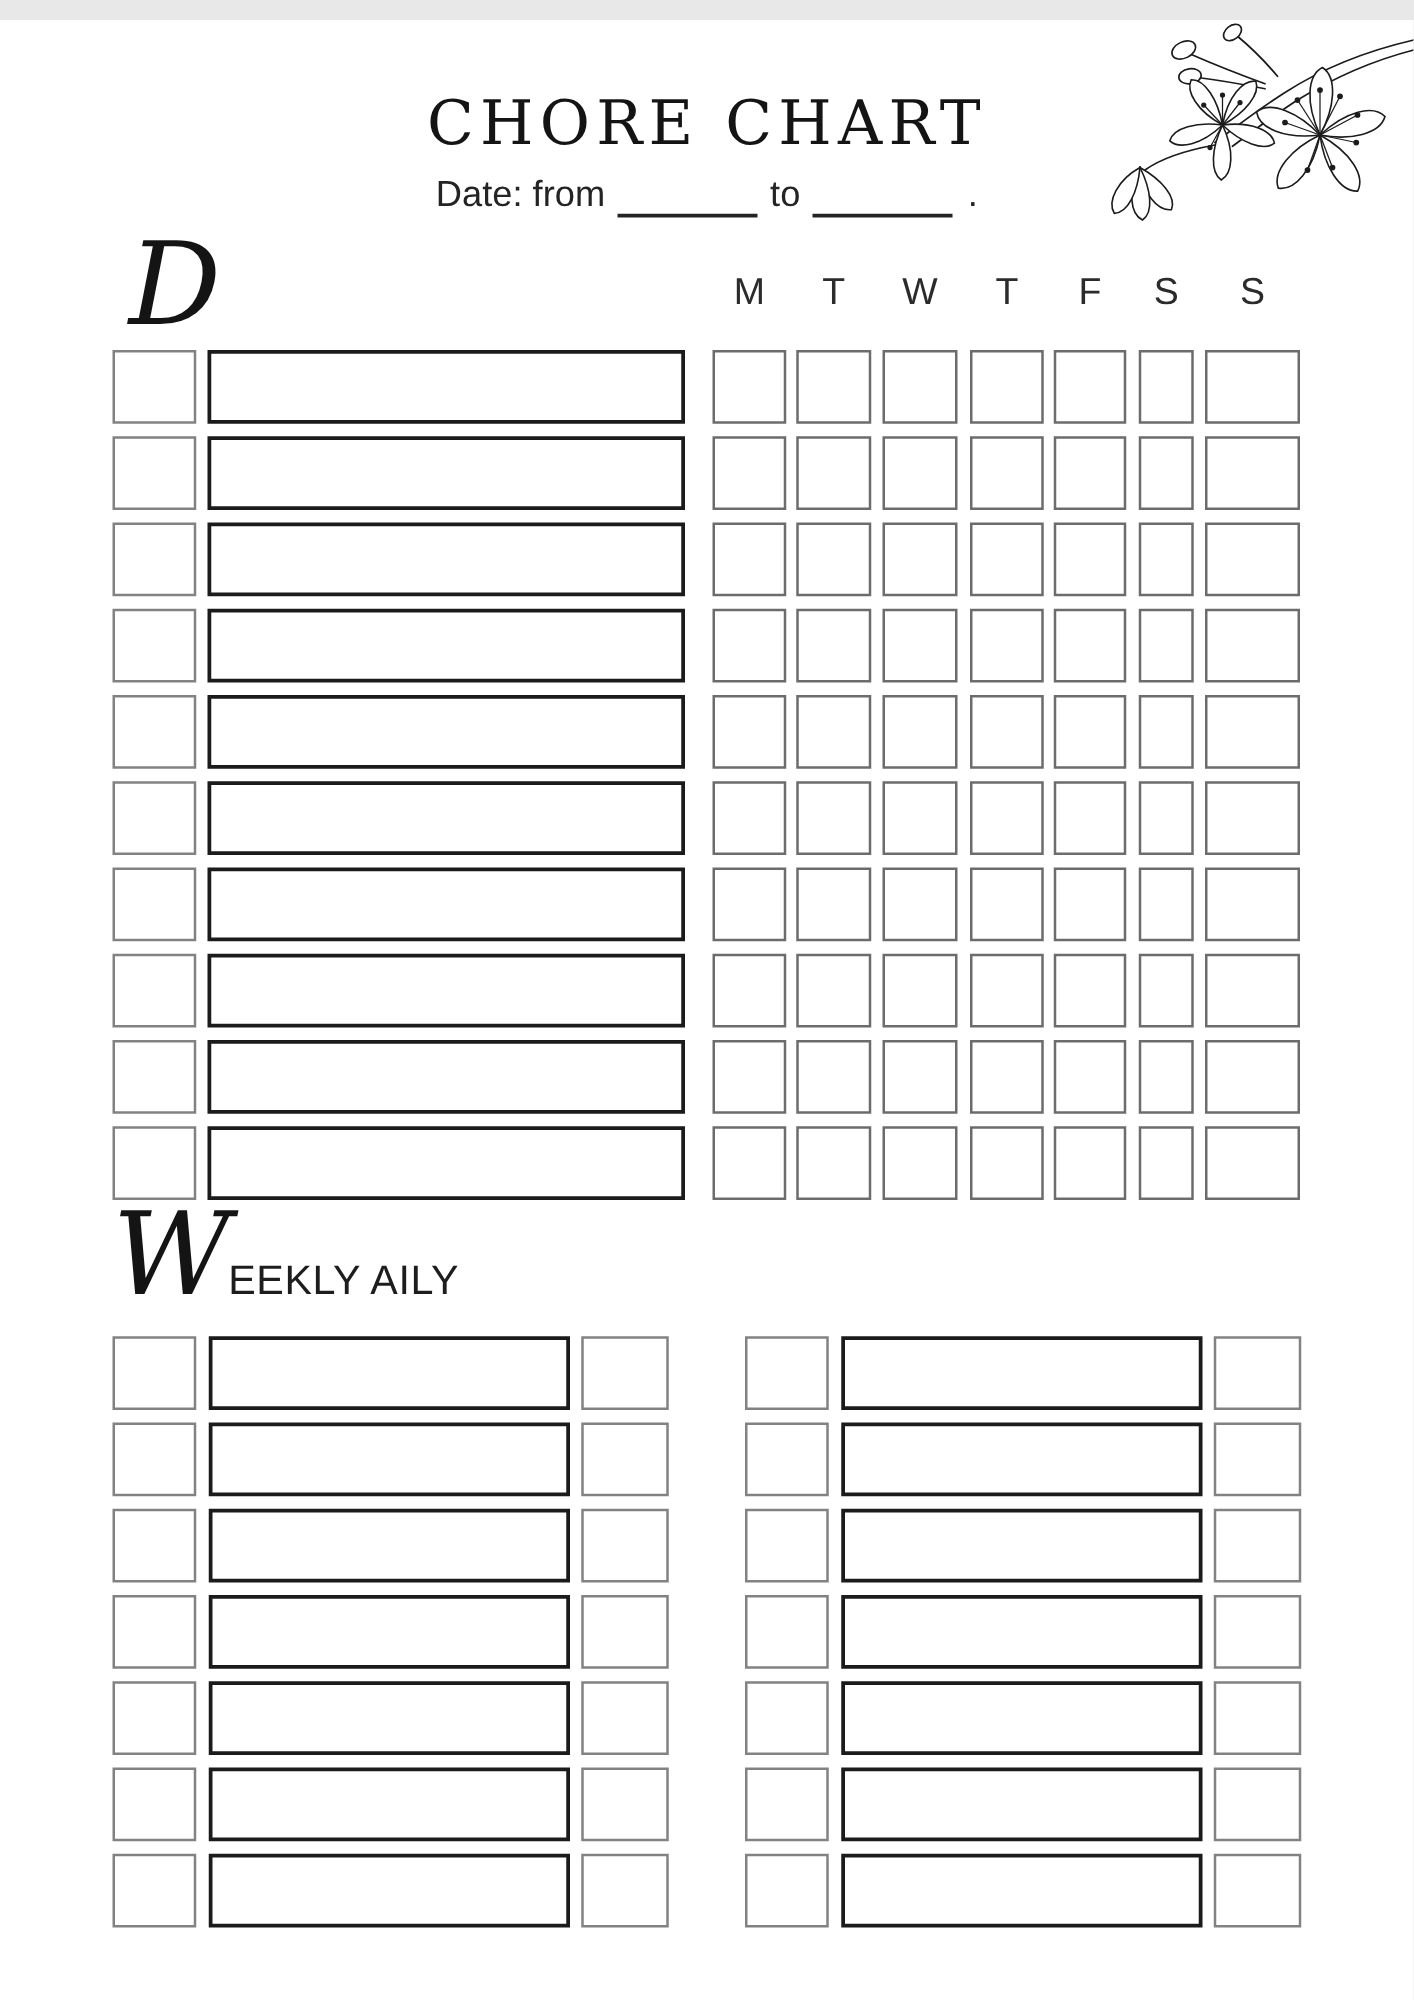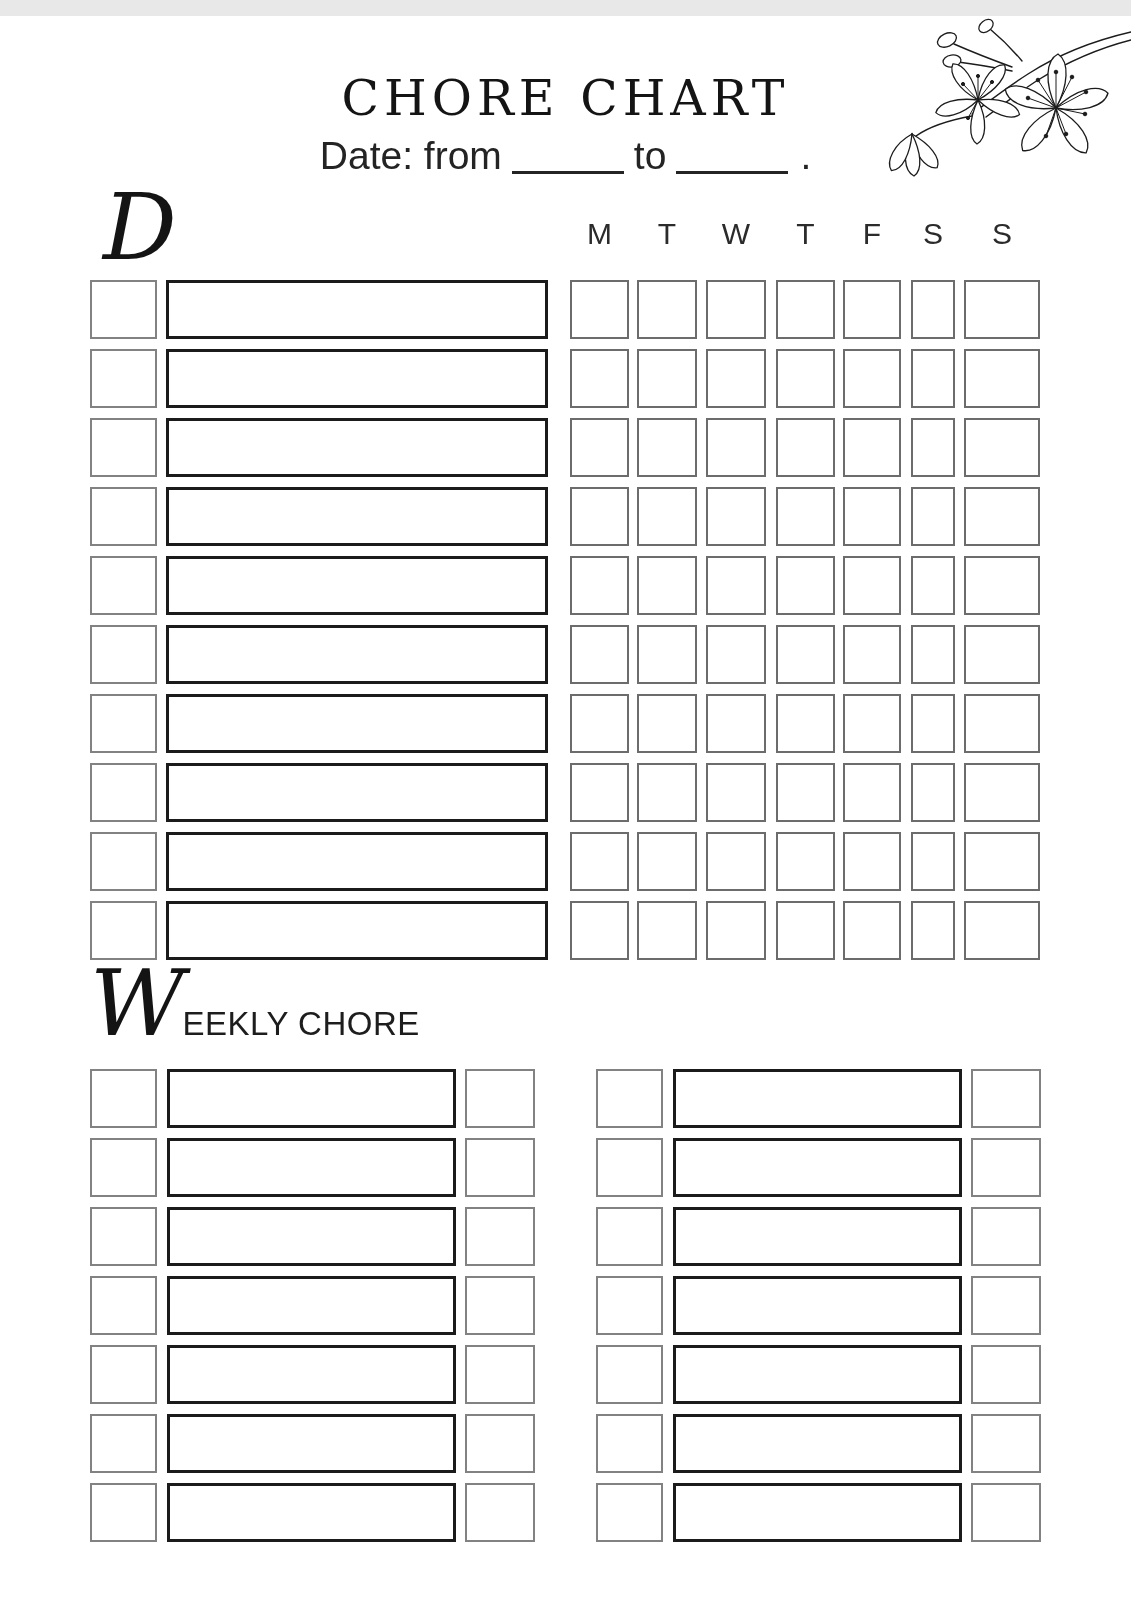--- a/index.html
+++ b/index.html
@@ -10,21 +10,21 @@
   }
   
   .title{
     position:absolute;top:54px;left:0;width:100%;text-align:center;
     font-family:"DejaVu Serif",serif;font-weight:400;font-size:49px;
     letter-spacing:5px;color:#141414;white-space:nowrap;
   }
   .date-line{
     position:absolute;top:122px;left:0;width:100%;
     display:flex;justify-content:center;align-items:flex-end;
-    font-size:39px;font-weight:300;color:#242424;line-height:36px;
+    font-size:29px;font-weight:300;color:#242424;line-height:36px;
   }
   .blank{
     display:inline-block;width:112px;height:33px;
     border-bottom:3px solid #242424;margin:0 10px;
   }
   .date-suffix{margin-left:2px;}
   
   .sec-heading{position:absolute;display:flex;align-items:baseline;color:#141414;}
   .initial{
     font-family:"DejaVu Serif",serif;font-style:italic;font-weight:500;
@@ -258,21 +258,21 @@
         <div class="box day-box" style="width: 60px; margin-left: 9px;"></div>
         <div class="box day-box" style="width: 59px; margin-left: 10px;"></div>
         <div class="box day-box" style="width: 58px; margin-left: 8px;"></div>
         <div class="box day-box" style="width: 44px; margin-left: 10px;"></div>
         <div class="box day-box" style="width: 76px; margin-left: 9px;"></div>
       </div>
     </div>
 
   <div class="sec-heading" id="weekly-heading">
     <span class="initial">W</span>
-    <span class="sec-rest">EEKLY CHORE</span>
+    <span class="sec-rest">EEKLY AILY</span>
   </div>
 
   <div class="weekly-grid">
       <div class="wcol">
         <div class="row">
           <div class="box cb"></div>
           <div class="box wtask"></div>
           <div class="box cbe"></div>
         </div>
         <div class="row">

